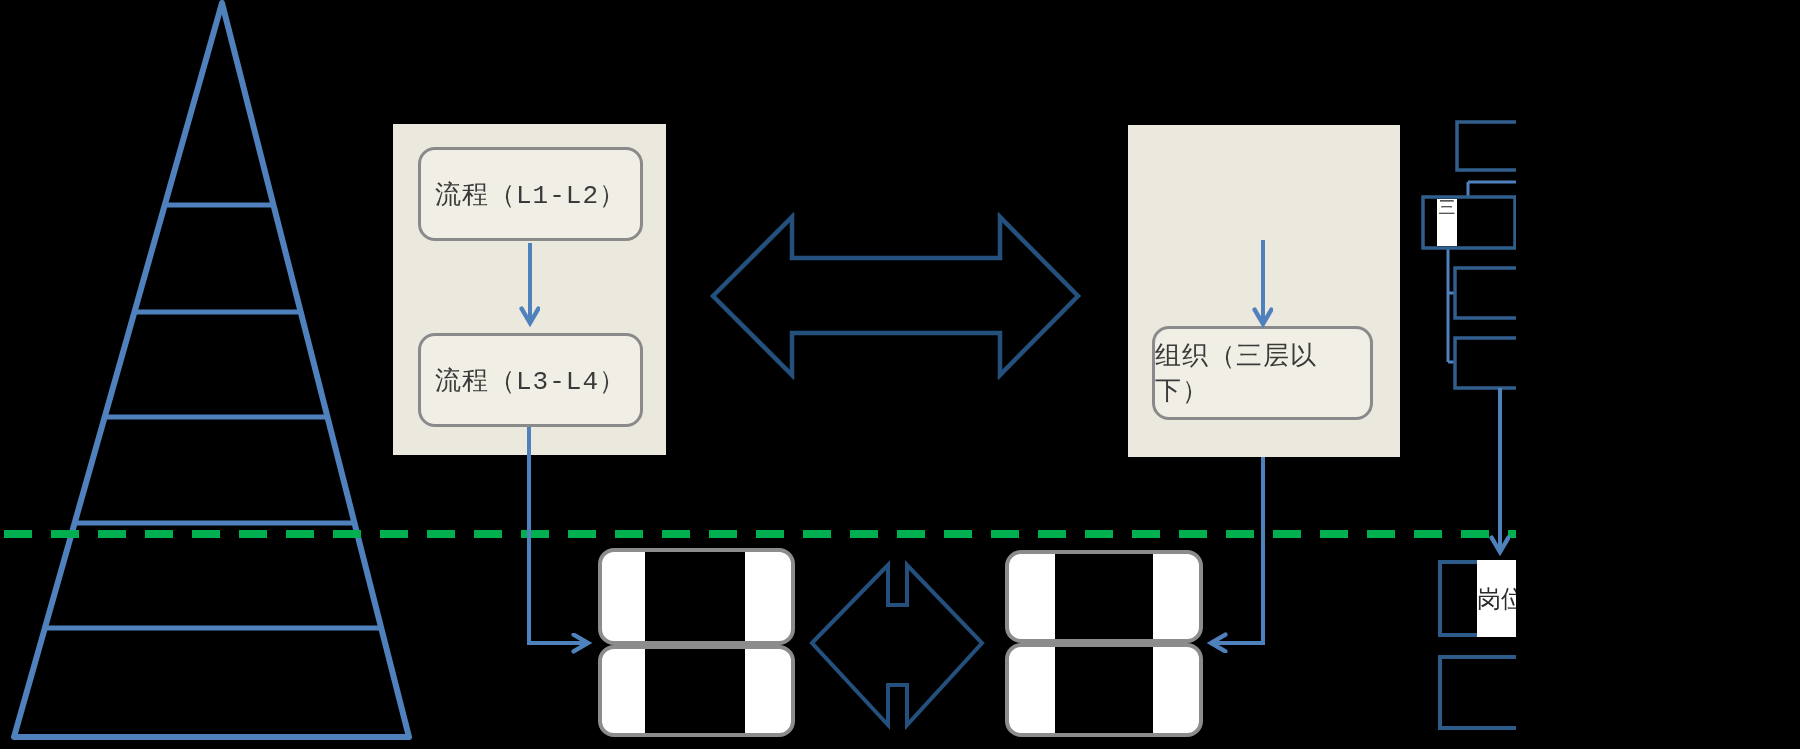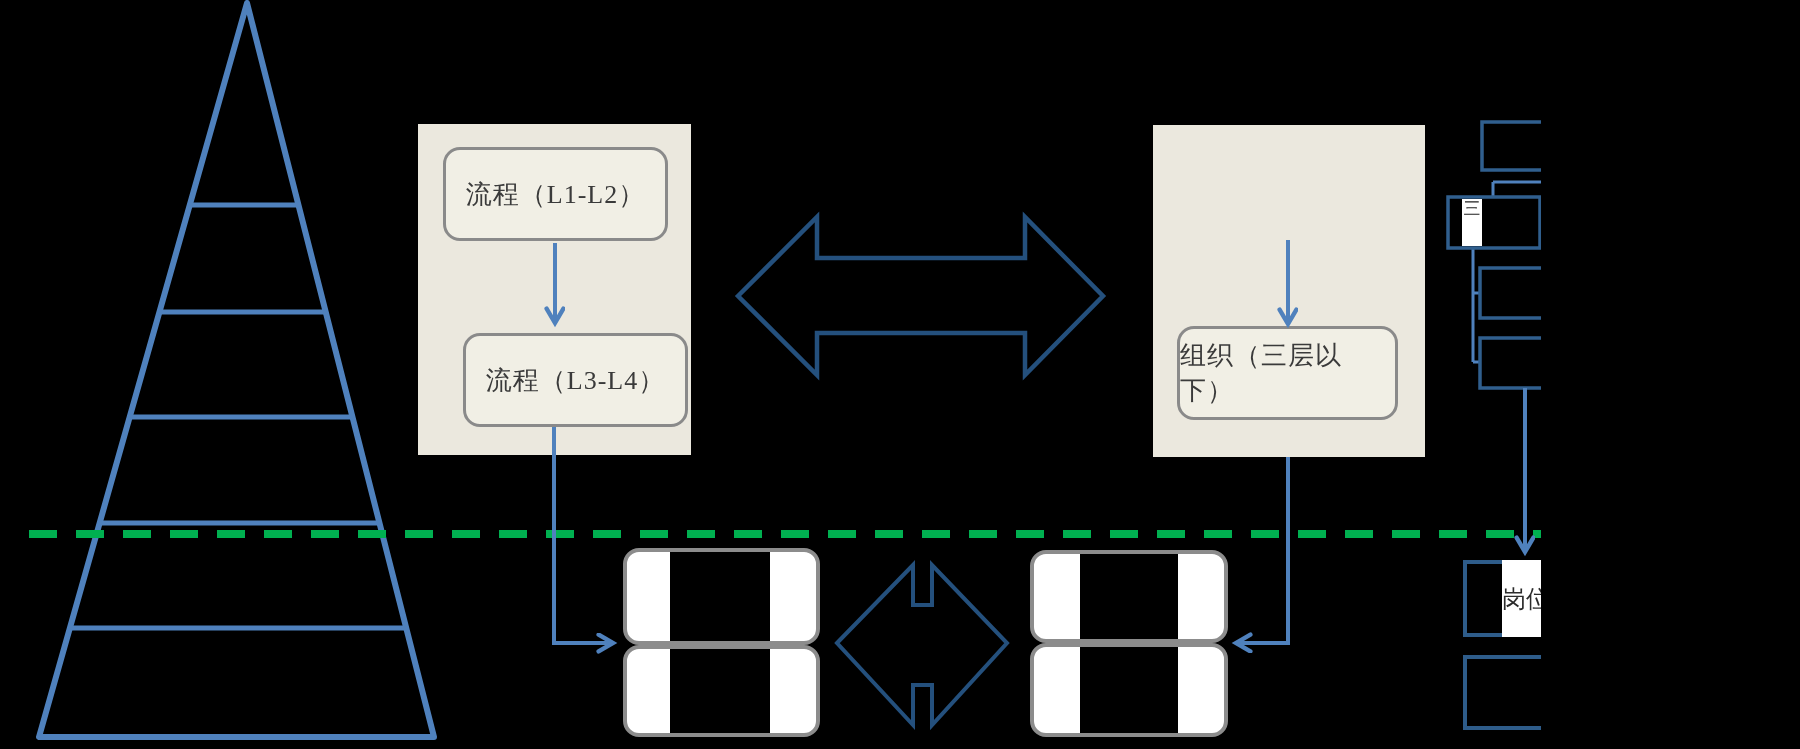--- a/index.html
+++ b/index.html
@@ -1,20 +1,19 @@
 <!DOCTYPE html>
 <html><head>
 <meta charset="utf-8">
 <style>
   html,body{margin:0;padding:0;background:#000;}
   #app{
     position:relative;width:1516px;height:749px;background:#000;
     overflow:hidden;
-    font-family:Liberation Serif, serif;
-    margin-left:25px;
+    font-family:Liberation Mono, monospace;
   }
   .abs{position:absolute;}
   
   .panel{background:#ebe8de;}
   .panel-box{
     background:#f1efe5;border:3px solid #8a8a8a;border-radius:17px;
     display:flex;align-items:center;justify-content:center;
     font-size:26px;color:#3a3a3a;letter-spacing:1px;box-sizing:border-box;
   }
   
@@ -41,21 +40,21 @@
 </style>
 </head>
 <body>
 
 <div id="app">
 
   <div class="abs panel" style="left:393px;top:124px;width:273px;height:331px;"></div>
   <div class="abs panel-box" style="left:418px;top:147px;width:225px;height:94px;">
     <span>流程（L1-L2）</span>
   </div>
-  <div class="abs panel-box" style="left:438px;top:333px;width:225px;height:94px;">
+  <div class="abs panel-box" style="left:418px;top:333px;width:225px;height:94px;">
     <span>流程（L3-L4）</span>
   </div>
 
   <div class="abs panel" style="left:1128px;top:125px;width:272px;height:332px;"></div>
   <div class="abs panel-box" style="left:1152px;top:326px;width:221px;height:94px;">
     <span>组织（三层以下）</span>
   </div>
 
   <div class="abs doc-box" style="left:598px;top:548px;width:197px;height:97px;">
     <div class="doc-band" style="left:43px;width:100px;"></div>

